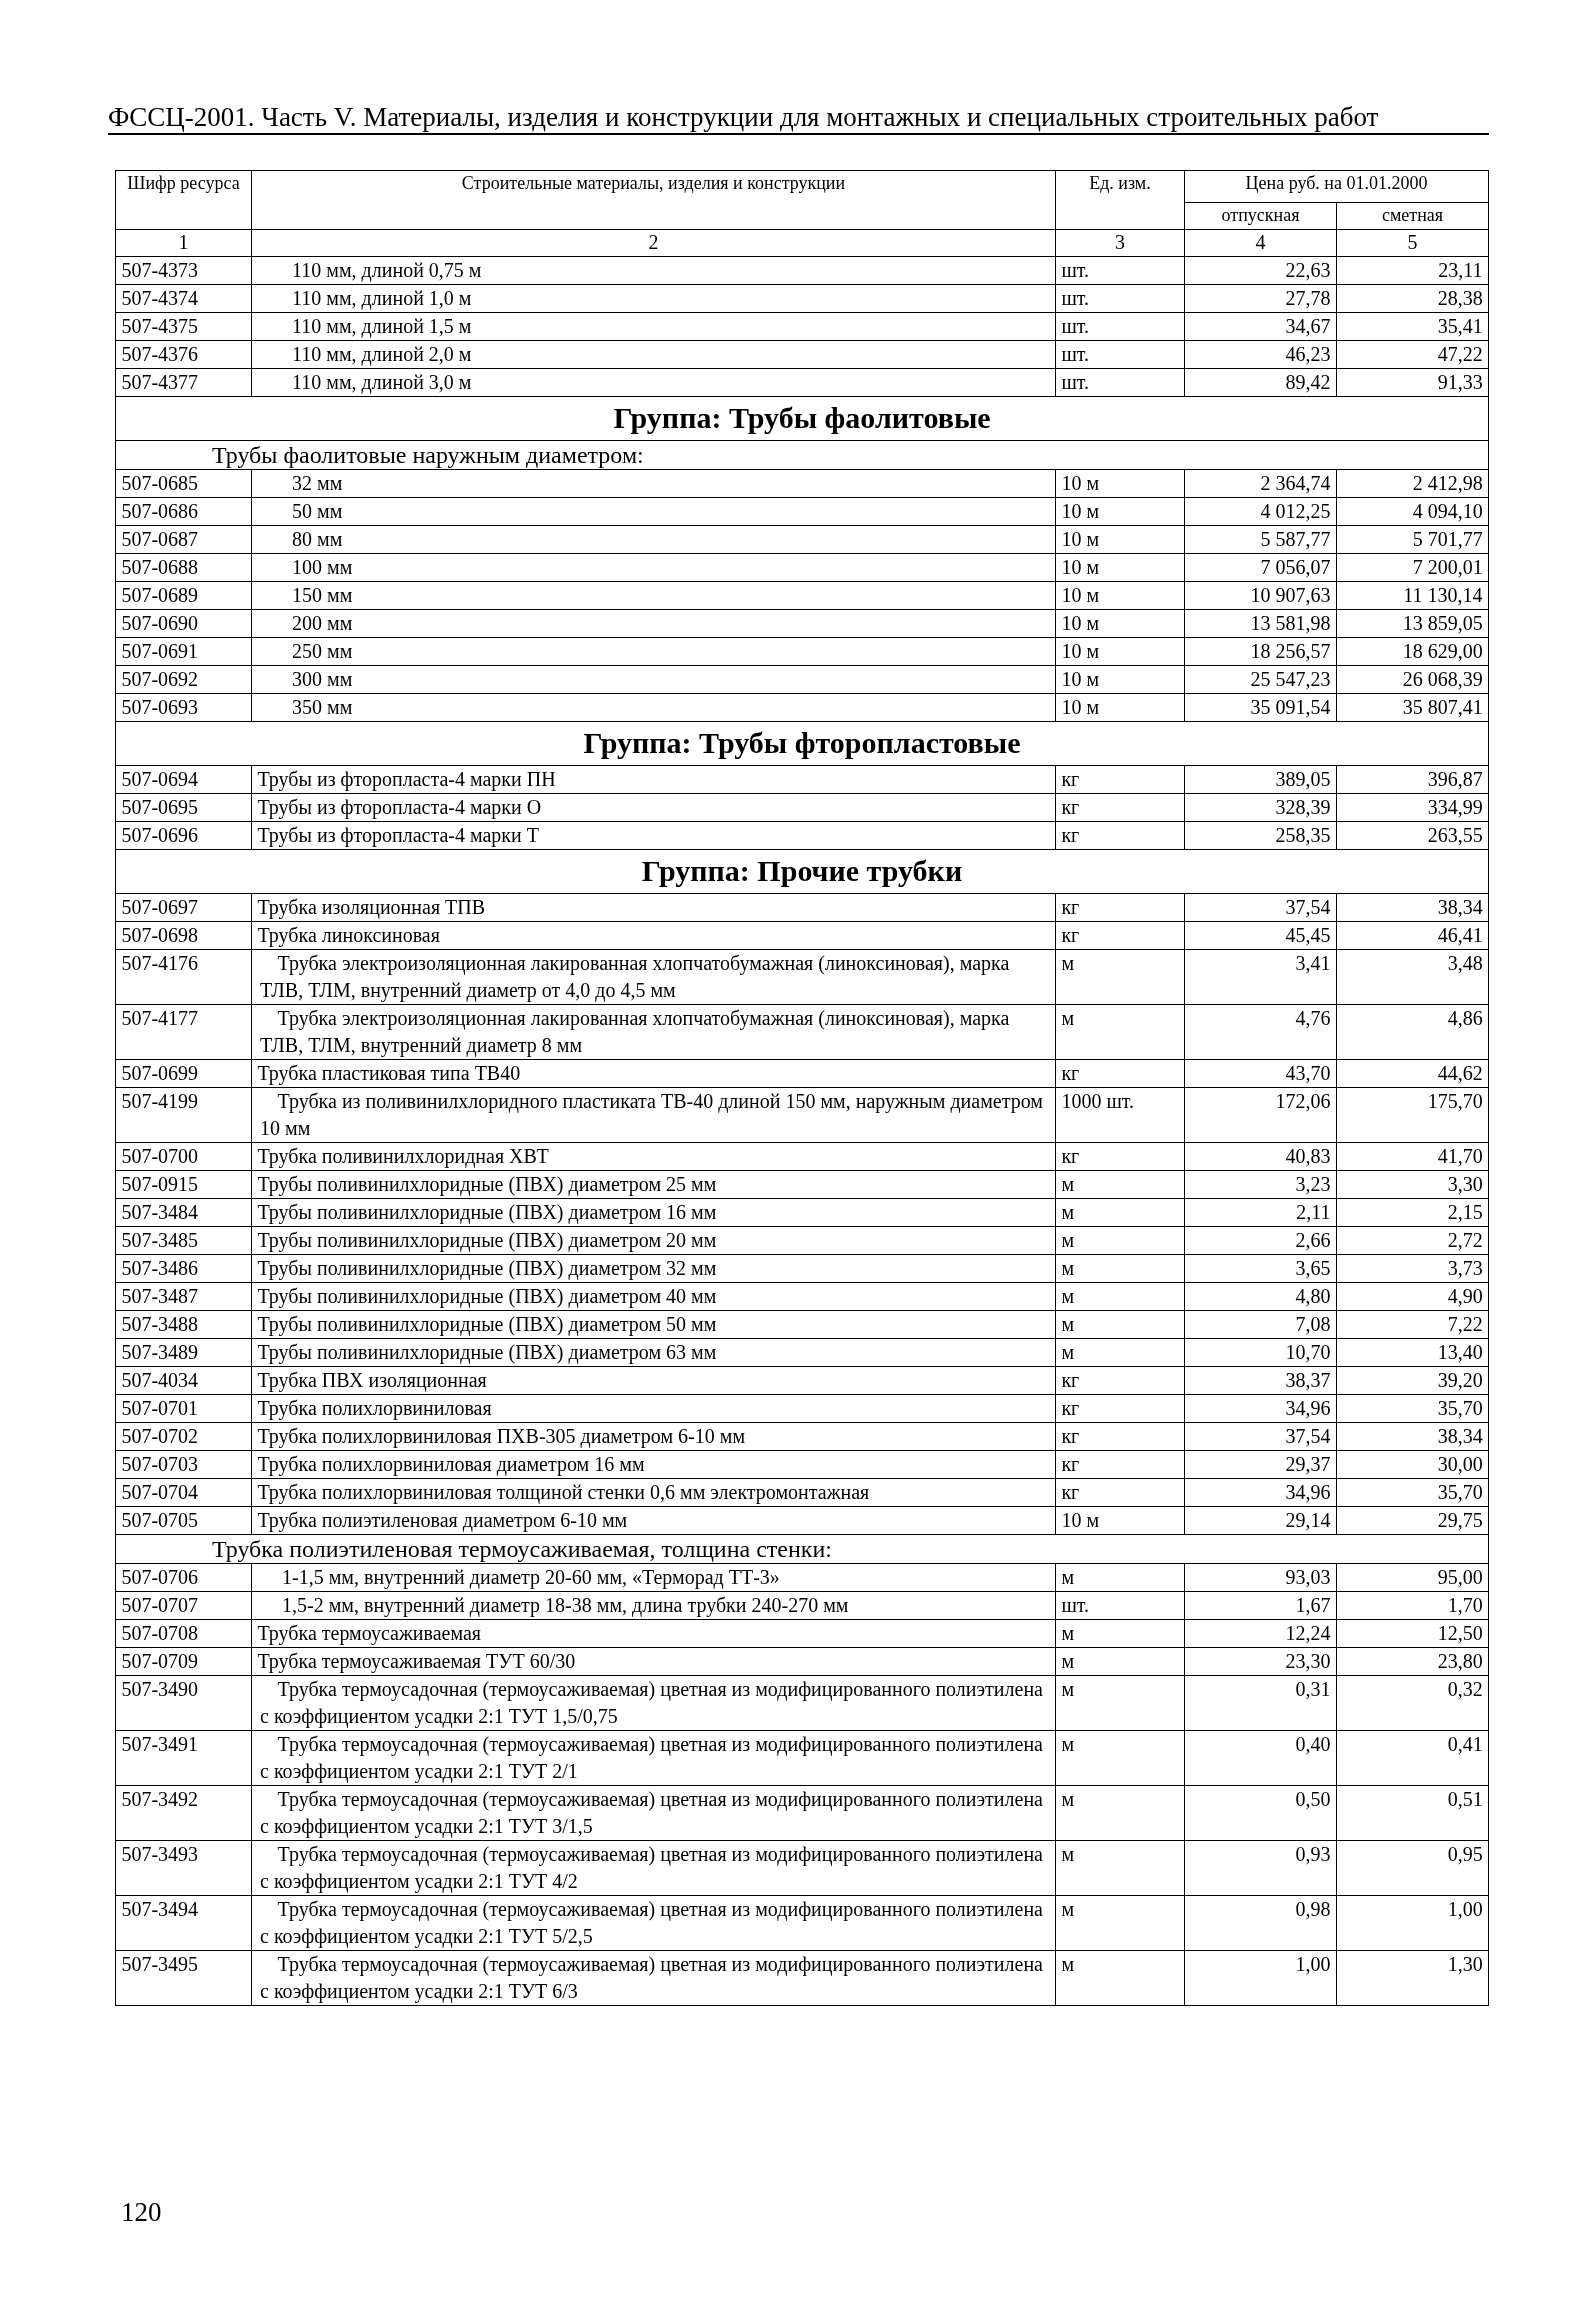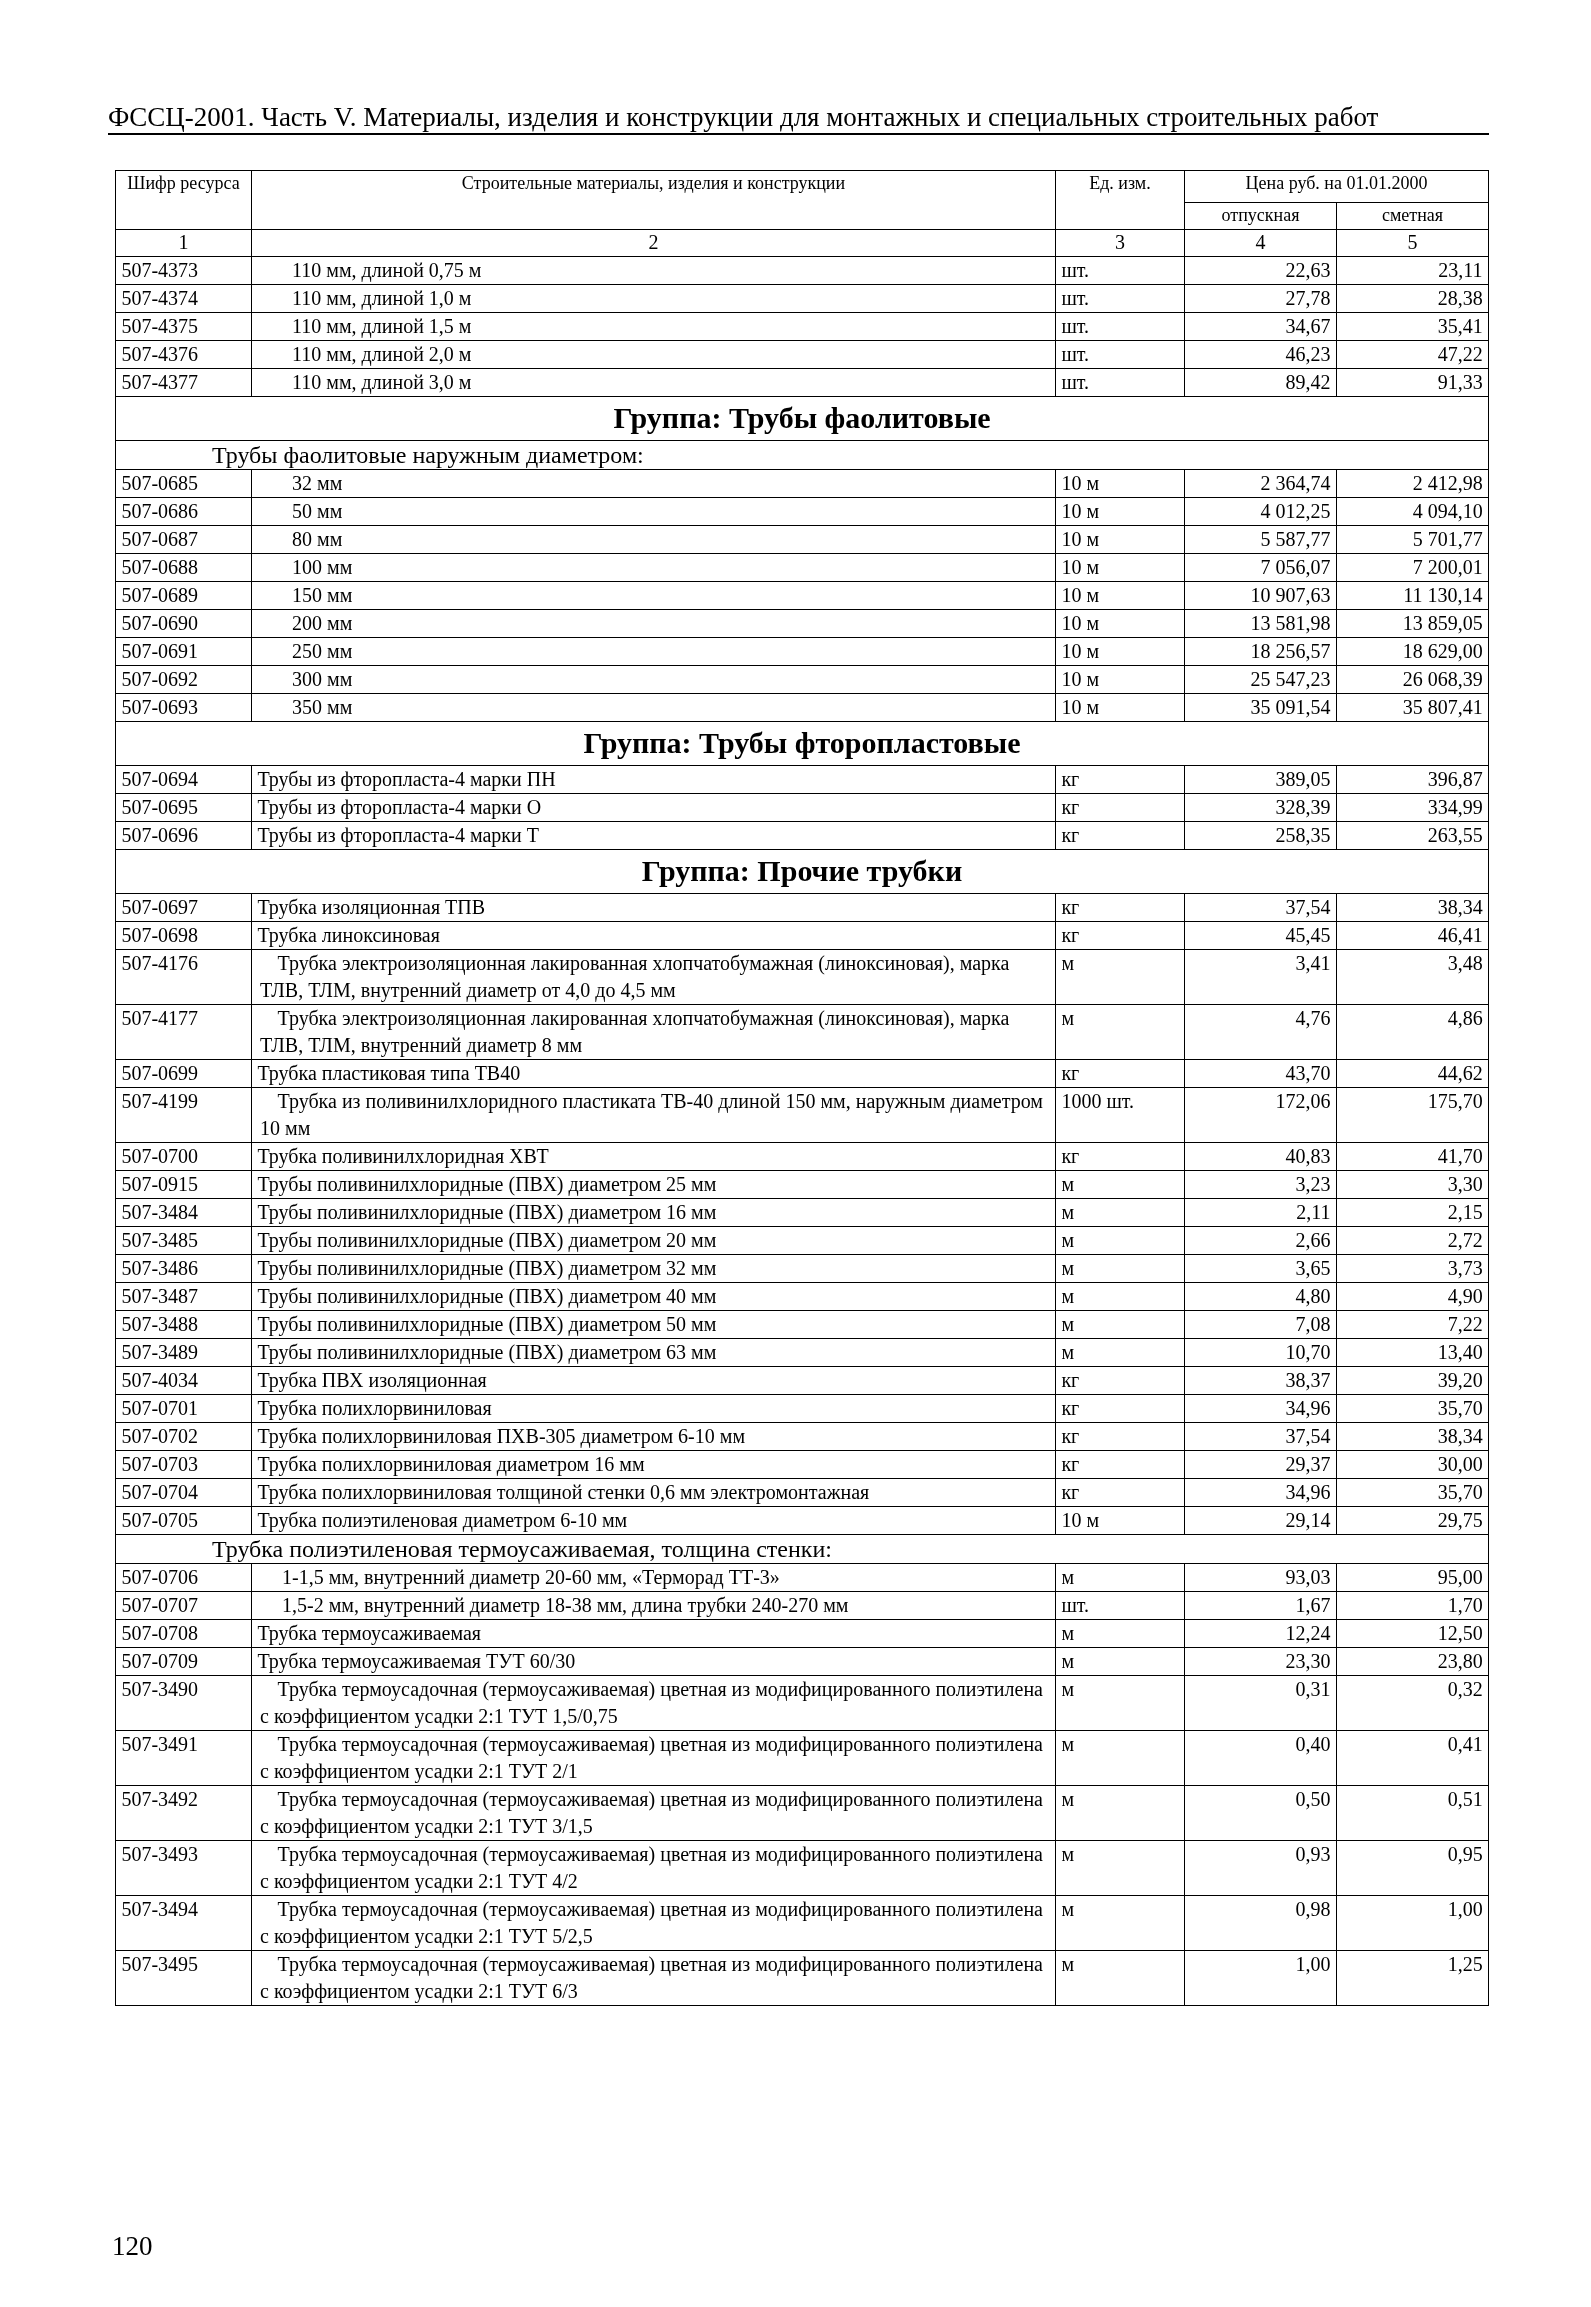--- a/index.html
+++ b/index.html
@@ -18,21 +18,21 @@
   tr.nums td { text-align:center; height:25.6px; line-height:25.6px; }
   td.code { text-align:left; padding-left:4px; }
   td.desc { padding-left:25.6px; }
   td.desc.sub { padding-left:30px; }
   td.desc.short { padding-left:40px; }
   td.desc.wrap { padding-left:8px; text-indent:17.5px; }
   td.unit { }
   td.num { text-align:right; padding-right:4px; }
   tr.group td { text-align:center; font-weight:bold; font-size:30px; line-height:40px; height:43px; vertical-align:middle; }
   tr.subhead td { padding-left:96px; font-size:24px; line-height:28px; }
-  .page-number { position:absolute; left:112px; top:2197px; font-size:27px;margin-top:34px; }
+  .page-number { position:absolute; left:121px; top:2197px; font-size:27px; }
 </style>
 </head>
 <body>
 
 <div class="running-header">ФССЦ-2001. Часть V. Материалы, изделия и конструкции для монтажных и специальных строительных работ</div>
 <div class="header-rule"></div>
 
 <table class="price">
   <colgroup>
       <col class="c1">
@@ -396,19 +396,19 @@
         <td class="desc wrap">Трубка термоусадочная (термоусаживаемая) цветная из модифицированного полиэтилена с коэффициентом усадки 2:1 ТУТ 5/2,5</td>
         <td class="unit">м</td>
         <td class="num">0,98</td>
         <td class="num">1,00</td>
       </tr>
       <tr>
         <td class="code">507-3495</td>
         <td class="desc wrap">Трубка термоусадочная (термоусаживаемая) цветная из модифицированного полиэтилена с коэффициентом усадки 2:1 ТУТ 6/3</td>
         <td class="unit">м</td>
         <td class="num">1,00</td>
-        <td class="num">1,25</td>
+        <td class="num">1,30</td>
       </tr>
     </tbody>
 </table>
 
 <div class="page-number">120</div>
 
 
 </body></html>

